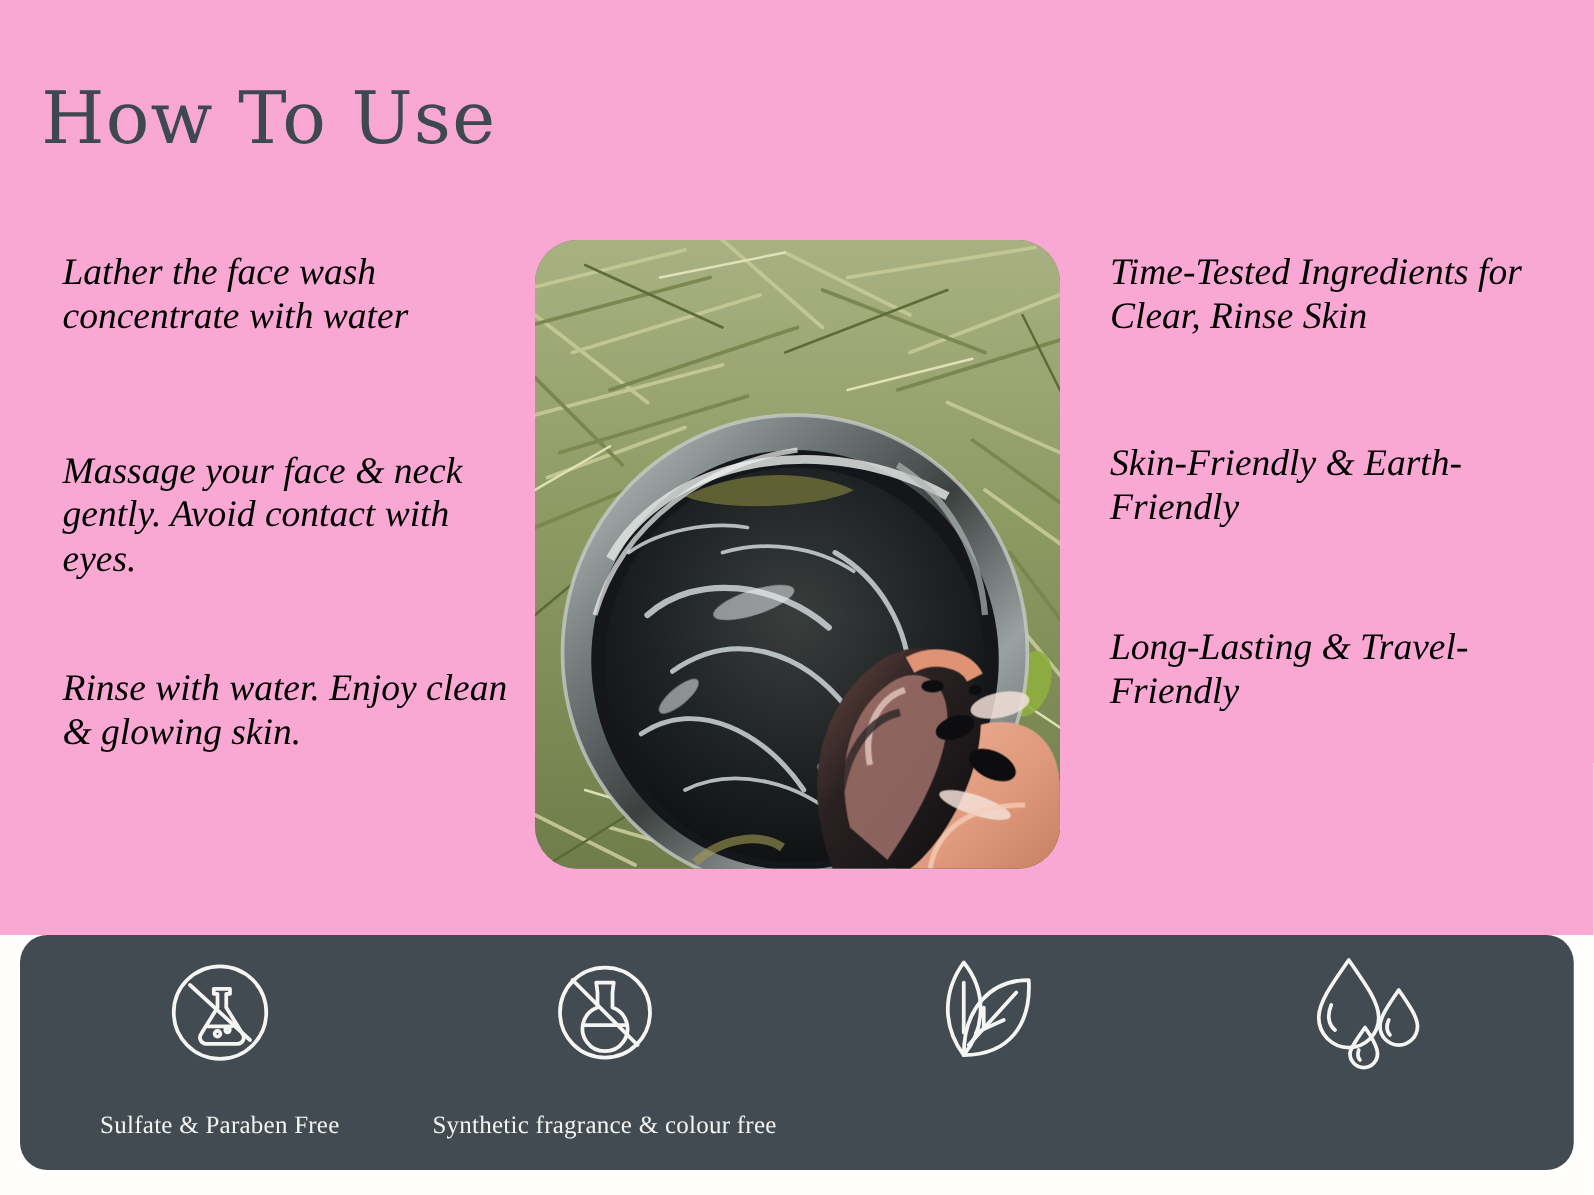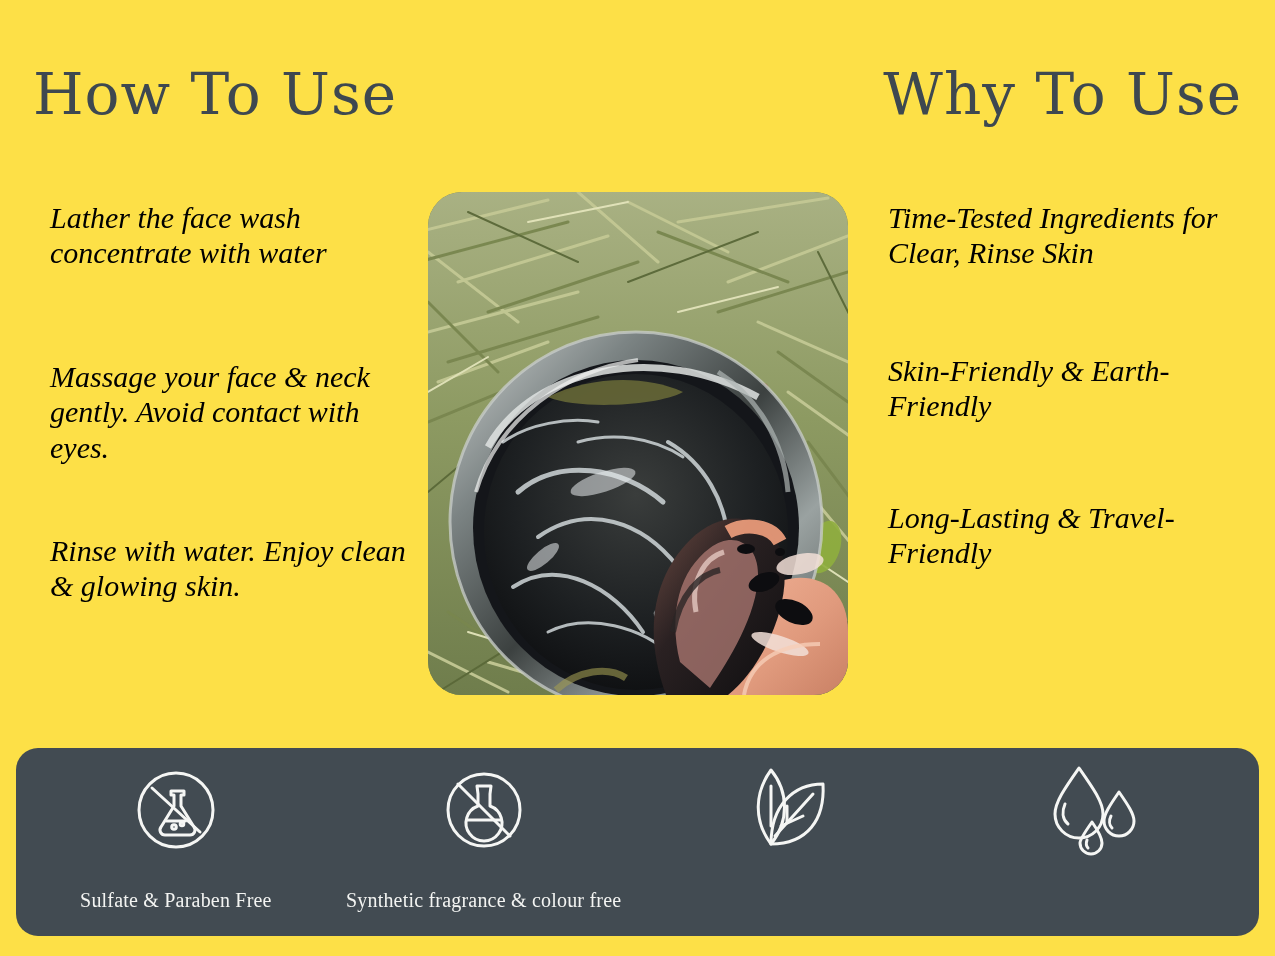--- a/index.html
+++ b/index.html
@@ -2,21 +2,21 @@
 <html><head>
 <meta charset="utf-8">
 <style>
   * { margin:0; padding:0; box-sizing:border-box; }
   html, body {
     width:1275px; height:956px;
     background:#fffefc;
     font-family:"Liberation Serif", serif;
     overflow:hidden;
   }
-  .page { position:relative; width:1275px; height:956px; background:#fde047; }
+  .page { position:relative; width:1275px; height:748px; background:#f9a8d4; }
 
   
   .heading {
     position:absolute;
     font-family:"DejaVu Serif", serif;
     font-weight:400;
     font-size:58px;
     letter-spacing:1px;
     color:#3e4850;
     white-space:nowrap;
@@ -94,21 +94,20 @@
     letter-spacing:.2px;
   }
 </style>
 </head>
 <body>
 
 <div class="page">
 
   <div class="heading" id="head-left">How To Use</div>
 
-  <div class="heading" id="head-right">Why To Use</div>
 
   <div class="col" id="col-left">
     <div class="step">Lather the face wash concentrate with water</div>
     <div class="sp-a"></div>
     <div class="step">Massage your face &amp; neck gently. Avoid contact with eyes.</div>
     <div class="sp-b"></div>
     <div class="step">Rinse with water. Enjoy clean &amp; glowing skin.</div>
   </div>
 
   <div class="col" id="col-right">

